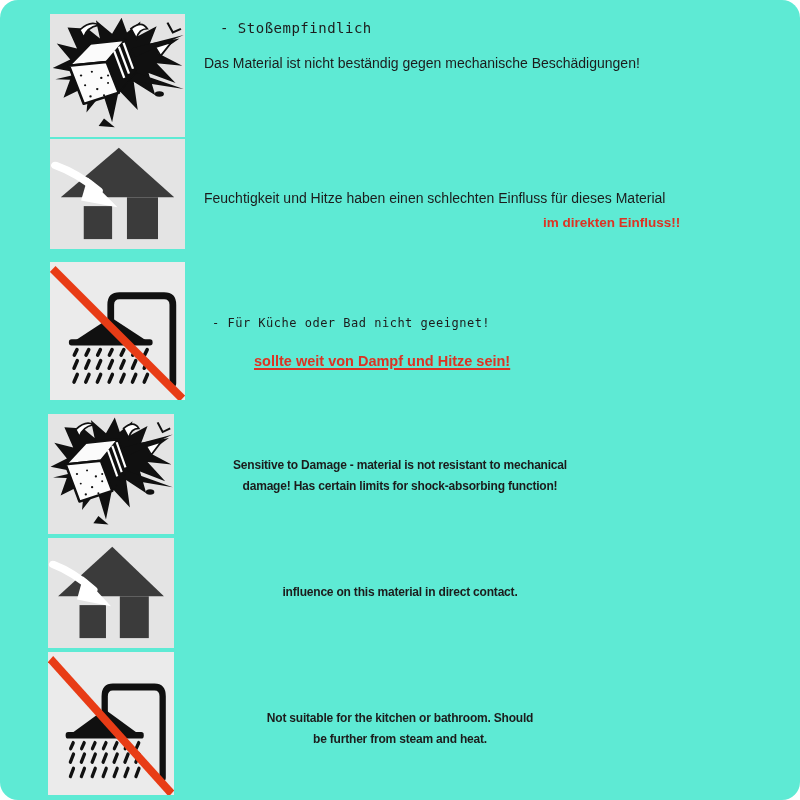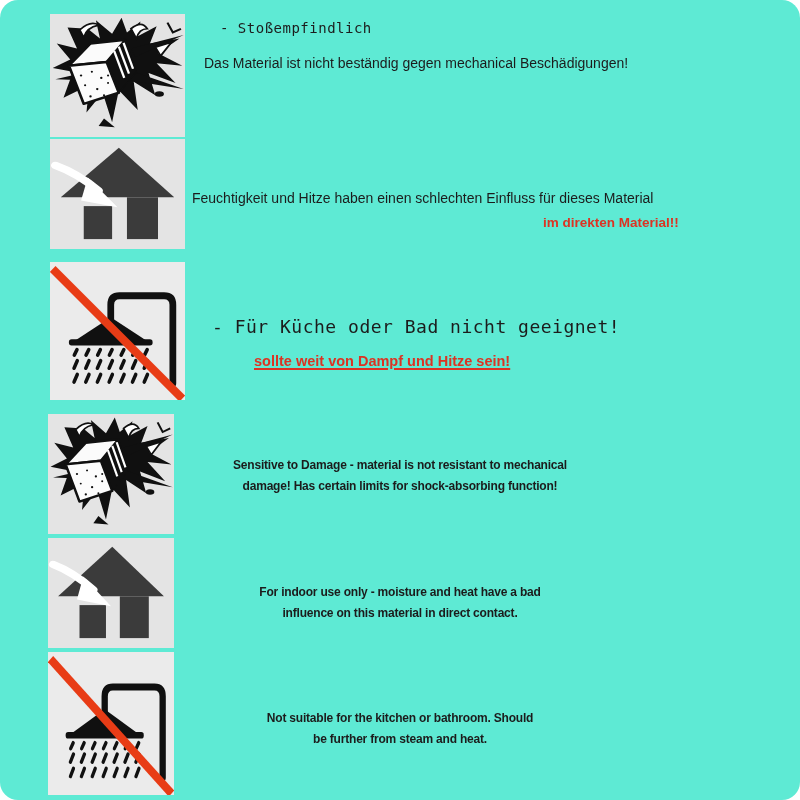--- a/index.html
+++ b/index.html
@@ -20,23 +20,23 @@
   .mono { font-family:"DejaVu Sans Mono", monospace; }
   .sans { font-family:"Liberation Sans", sans-serif; }
   .b { font-weight:bold; }
   .red { color:var(--red_text,#dc3323); }
   .u { text-decoration:underline; text-decoration-thickness:1.5px; text-underline-offset:2px;text-align:right; }
 
   .de-bullet-1 { left:220px; top:20px;  font-size:14px;  letter-spacing:0.5px; }
   .de-text-1   { left:204px; top:55px;  font-size:14px; }
   .de-bold-1   { left:227px; top:94px;  font-size:14px; }
   .de-bullet-2 { left:220px; top:148px; font-size:14px;  letter-spacing:1px; }
-  .de-text-2   { left:192px; top:190px; font-size:14px;text-align:center; }
+  .de-text-2   { left:204px; top:190px; font-size:14px;text-align:center; }
   .de-red-2    { left:543px; top:215px; font-size:13.5px; }
-  .de-bullet-3 { left:212px; top:316px; font-size:18px; letter-spacing:0.5px; }
+  .de-bullet-3 { left:212px; top:316px; font-size:12px; letter-spacing:0.5px; }
   .de-red-3    { left:254px; top:352px; font-size:14.5px; }
 
   .en-block {
     position:absolute; left:190px; width:420px;
     text-align:center; font-weight:bold; font-size:12px;
     letter-spacing:-0.2px; line-height:21px; white-space:normal;
   }
   .en-1 { top:455px; }
   .en-2 { top:582px; }
   .en-3 { top:708px; }
@@ -147,34 +147,33 @@
         <use href="#sym-house"></use>
       </svg>
   </div>
   <div class="tile bg-light" style="left:48px;top:652px;width:126px;height:143px">
     <svg viewBox="0 0 100 100" preserveAspectRatio="none">
         <use href="#sym-shower"></use>
       </svg>
   </div>
 
   <div class="txt mono de-bullet-1">- Stoßempfindlich</div>
-  <div class="txt sans de-text-1">Das Material ist nicht beständig gegen mechanical Beschädigungen!</div>
+  <div class="txt sans de-text-1">Das Material ist nicht beständig gegen mechanische Beschädigungen!</div>
 
   <div class="txt sans de-text-2">Feuchtigkeit und Hitze haben einen schlechten Einfluss für dieses Material</div>
-  <div class="txt sans b red de-red-2">im direkten Material!!</div>
+  <div class="txt sans b red de-red-2">im direkten Einfluss!!</div>
 
   <div class="txt mono de-bullet-3">- Für Küche oder Bad nicht geeignet!</div>
   <div class="txt sans b red u de-red-3">sollte weit von Dampf und Hitze sein!</div>
 
   <div class="en-block en-1">
     <div>Sensitive to Damage - material is not resistant to mechanical</div>
     <div>damage! Has certain limits for shock-absorbing function!</div>
   </div>
   <div class="en-block en-2">
-    <div>For indoor use only - moisture and heat have a bad</div>
     <div>influence on this material in direct contact.</div>
   </div>
   <div class="en-block en-3">
     <div>Not suitable for the kitchen or bathroom. Should</div>
     <div>be further from steam and heat.</div>
   </div>
 
 </div>
 
 </body></html>

